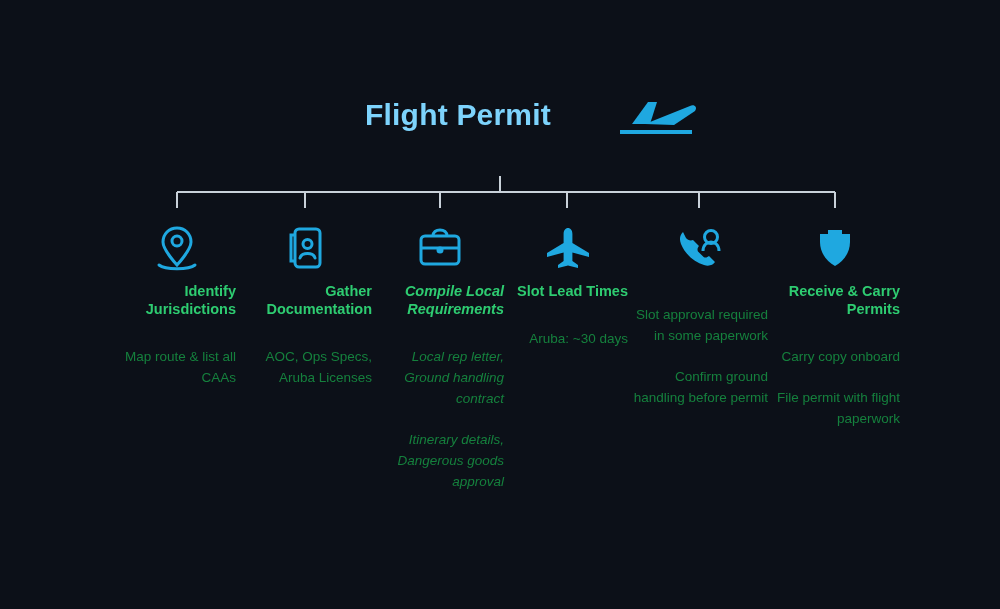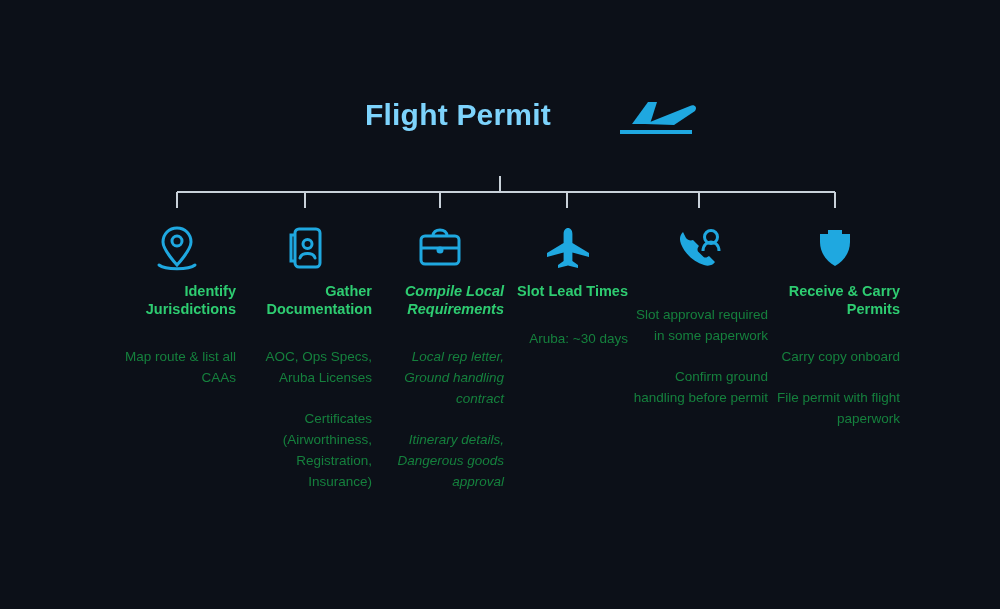--- a/index.html
+++ b/index.html
@@ -151,21 +151,20 @@
         <svg width="48" height="50" viewBox="0 0 48 50" aria-hidden="true">
           <rect x="13" y="6" width="25" height="38" rx="4" fill="none" stroke="#1fa8e0" stroke-width="3"></rect>
           <path d="M13 12 L9 12 L9 38 L13 38" fill="none" stroke="#1fa8e0" stroke-width="3"></path>
           <circle cx="25.5" cy="21" r="4.5" fill="none" stroke="#1fa8e0" stroke-width="3"></circle>
           <path d="M18 35 C19.5 29 31.5 29 33 35" fill="none" stroke="#1fa8e0" stroke-width="3" stroke-linecap="round"></path>
         </svg>
       </div>
       <div class="col-title">Gather Documentation</div>
       <div class="bullets">
         <div class="bullet">AOC, Ops Specs, Aruba Licenses</div>
-        <div class="bullet">Certificates (Airworthiness, Registration, Insurance)</div>
       </div>
     </div>
 
     <div class="col c2">
       <div class="icon-wrap">
         <svg width="56" height="50" viewBox="0 0 56 50" aria-hidden="true">
           <path d="M21 13 C21 9 24 7 28 7 C32 7 35 9 35 13" fill="none" stroke="#1fa8e0" stroke-width="3"></path>
           <rect x="9" y="13" width="38" height="28" rx="4" fill="none" stroke="#1fa8e0" stroke-width="3"></rect>
           <line x1="9" y1="25" x2="47" y2="25" stroke="#1fa8e0" stroke-width="3"></line>
           <circle cx="28" cy="27" r="3.5" fill="#1fa8e0"></circle>

